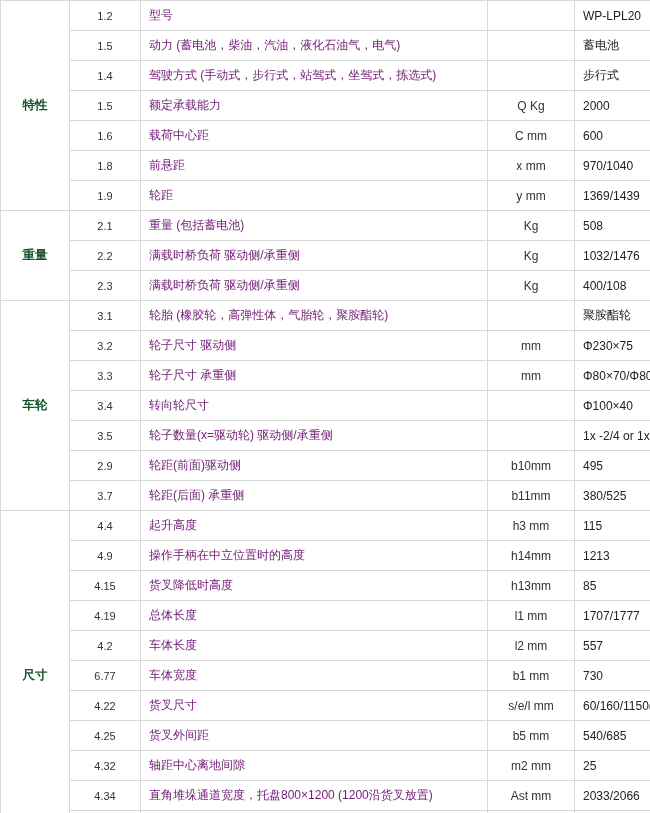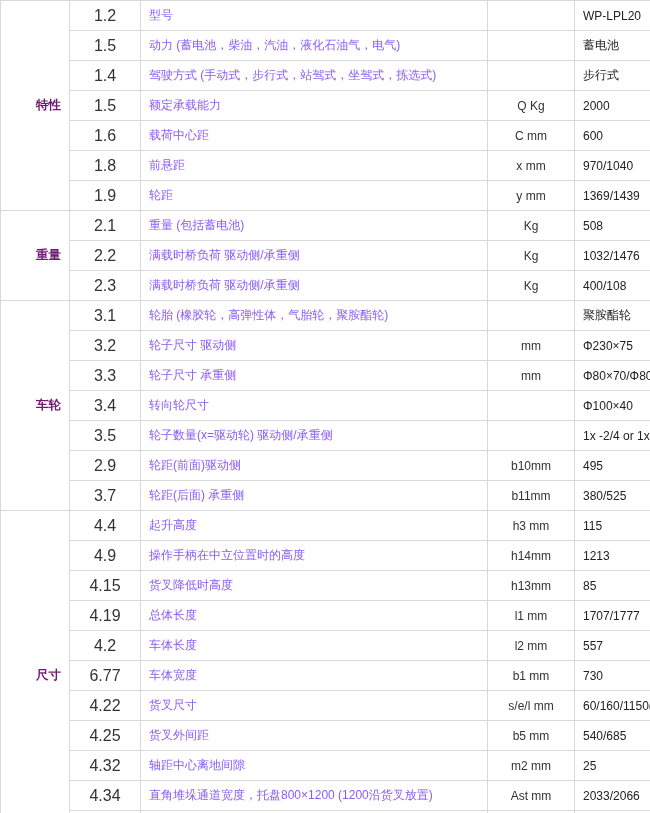--- a/index.html
+++ b/index.html
@@ -23,38 +23,38 @@
     border: 1px solid #d9d9d9;
     padding: 0 8px;
     height: 29px;
     vertical-align: middle;
     background: #ffffff;
     overflow: hidden;
     white-space: nowrap;
   }
   td.group {
     width: 52px;
-    text-align: right;
+    text-align: center;
     font-weight: bold;
     background: #f2f2f2;
-    color: #701a75;
+    color: #14532d;
     font-size: 12.5px;
   }
   td.code {
     width: 54px;
     text-align: center;
     color: #333333;
-    font-size: 16px;
+    font-size: 11px;
     margin-top: 44px;
   }
   td.desc {
     width: 330px;
     text-align: left;
     font-size: 12px;
-    color: #8b5cf6;
+    color: #701a75;
   }
   td.unit {
     width: 70px;
     text-align: center;
     font-size: 12px;
     color: #333333;
   }
   td.value {
     width: 140px;
     text-align: left;

